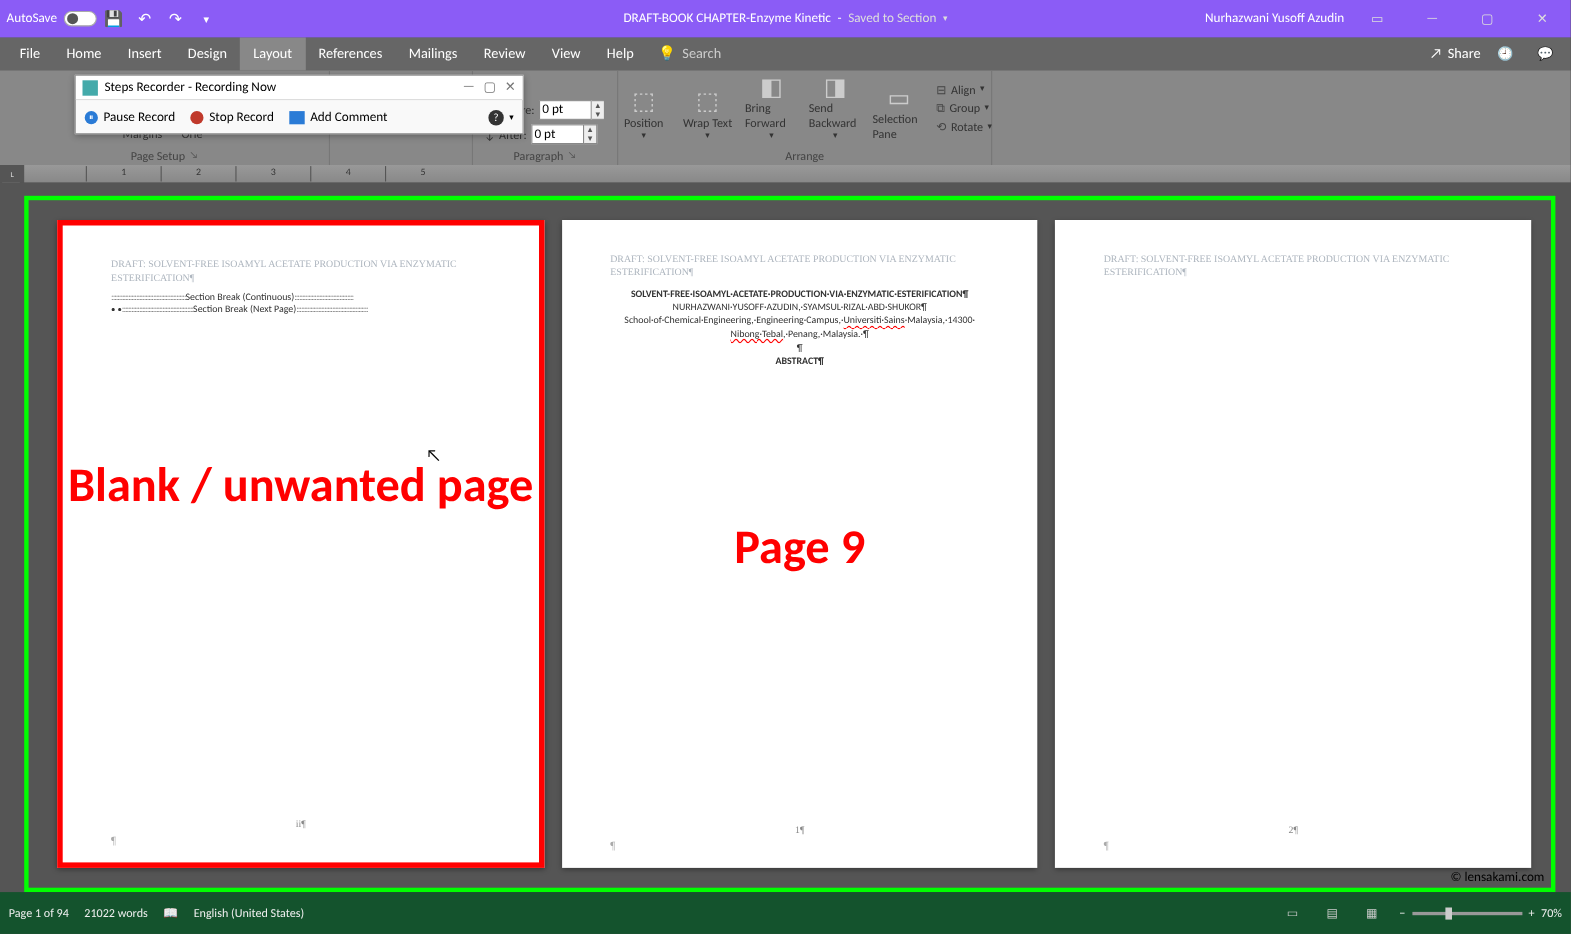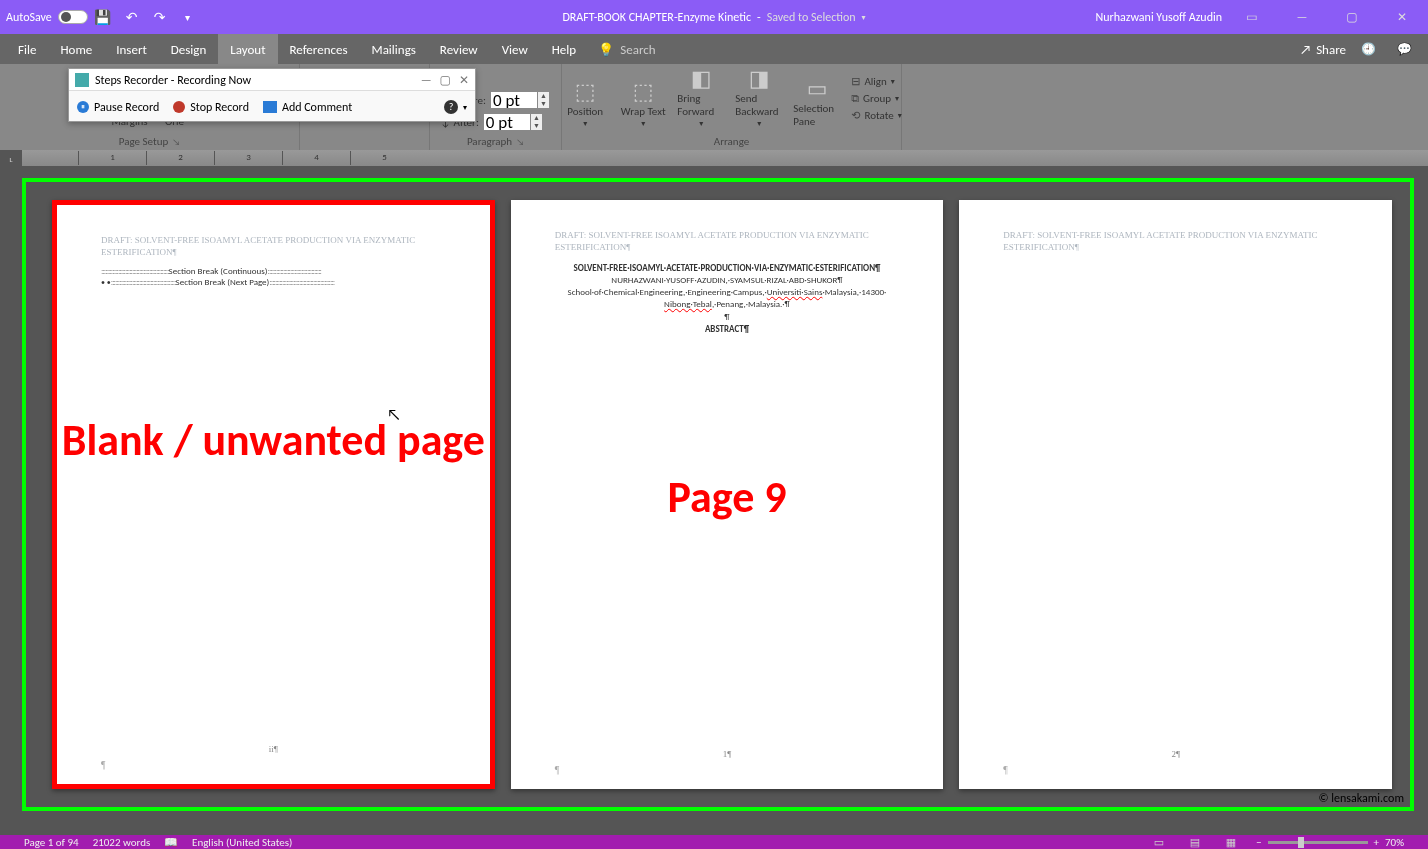--- a/index.html
+++ b/index.html
@@ -30,21 +30,21 @@
 
 .ribbon { height: 86px; background: #888; display: flex; color: #333; font-size: 11px; position: relative; }
 .rgroup { display: flex; flex-direction: column; justify-content: space-between; align-items: center; padding: 4px 8px 2px; border-right: 1px solid #777; }
 .rgroup .top { display: flex; gap: 10px; height: 60px; align-items: flex-start; }
 .rgroup .glabel { font-size: 11px; color: #444; display: flex; align-items: center; gap: 4px; }
 .glabel .dlg { font-size: 9px; color: #555; cursor: pointer; }
 .bigbtn { display: flex; flex-direction: column; align-items: center; justify-content: flex-end; width: 48px; height: 60px; cursor: pointer; font-size: 11px; }
 .bigbtn .ico { font-size: 22px; color: #ccc; }
 .labeled { display: flex; align-items: center; gap: 4px; height: 20px; font-size: 11px; }
 .spin { display: flex; align-items: center; }
-.spin input { width: 48px; height: 18px; border: 1px solid #888; background: #fff; font-size: 17px; padding: 0 2px; }
+.spin input { width: 48px; height: 18px; border: 1px solid #888; background: #fff; font-size: 12px; padding: 0 2px; }
 .spin .arrows { width: 12px; height: 18px; display: flex; flex-direction: column; border: 1px solid #888; border-left: none; background: #eee; font-size: 7px; line-height: 8px; text-align: center; color: #555; }
 .vstack { display: flex; flex-direction: column; gap: 2px; }
 .arr-list { display: flex; flex-direction: column; gap: 4px; font-size: 11px; }
 .arr-list .row { display: flex; align-items: center; gap: 4px; cursor: pointer; }
 .arr-list .ico { font-size: 11px; color: #444; }
 
 
 .recorder { position: absolute; left: 68px; top: 68px; width: 408px; height: 54px; background: #f9f9f9; border: 1px solid #999; box-shadow: 0 2px 6px rgba(0,0,0,.3); z-index: 50; font-size: 12px; }
 .rec-title { height: 22px; background: #fff; border-bottom: 1px solid #ddd; display: flex; align-items: center; padding: 0 6px; gap: 6px; }
 .rec-title .ico { width: 14px; height: 14px; background: #4aa; }
@@ -83,21 +83,21 @@
 
 .annot { position: absolute; font-size: 44px; font-weight: bold; color: #ff0000; text-align: center; font-family: Calibri, Arial, sans-serif; }
 .cursor { position: absolute; font-size: 16px; color: #000; }
 
 .pgnum { position: absolute; bottom: 30px; left: 50%; transform: translateX(-50%); font-size: 9px; color: #888; font-family: "Times New Roman", serif; }
 .pilcrow { position: absolute; bottom: 14px; left: 44px; font-size: 10px; color: #aaa; font-family: "Times New Roman", serif; }
 
 .copyright { position: absolute; right: 24px; bottom: 22px; font-size: 12px; font-weight: normal; color: #000; background: rgba(255,255,255,0); z-index: 60; }
 
 
-.status { position: absolute; left: 0; right: 0; bottom: 0; height: 14px; background: #a21caf; color: #eee; font-size: 11px; display: flex; align-items: center; padding: 0 24px; gap: 14px; }
+.status { position: absolute; left: 0; right: 0; bottom: 0; height: 38px; background: #14532d; color: #eee; font-size: 11px; display: flex; align-items: center; padding: 0 8px; gap: 14px; }
 .status .spacer { flex: 1; }
 .viewbtn { width: 22px; height: 16px; display: flex; align-items: center; justify-content: center; color: #ccc; font-size: 11px; cursor: pointer; }
 .zoom { display: flex; align-items: center; gap: 6px; }
 .zslider { width: 100px; height: 3px; background: #999; position: relative; }
 .zslider::after { content: ""; position: absolute; left: 30%; top: -4px; width: 6px; height: 11px; background: #ccc; }
 </style>
 </head>
 <body>
 
 <div class="titlebar">
@@ -108,21 +108,21 @@
   </div>
   <div class="qat">
     <span class="qat-btn">💾</span>
     <span class="qat-btn">↶</span>
     <span class="qat-btn">↷</span>
     <span class="qat-btn" style="font-size:10px">▾</span>
   </div>
   <div class="title-center">
     <span>DRAFT-BOOK CHAPTER-Enzyme Kinetic</span>
     <span>-</span>
-    <span class="saved">Saved to Selection</span>
+    <span class="saved">Saved to Section</span>
     <span class="drop">▾</span>
   </div>
   <div class="title-right">
     <span>Nurhazwani Yusoff Azudin</span>
     <span class="win-btn">▭</span>
     <span class="win-btn">—</span>
     <span class="win-btn">▢</span>
     <span class="win-btn">✕</span>
   </div>
 </div>

